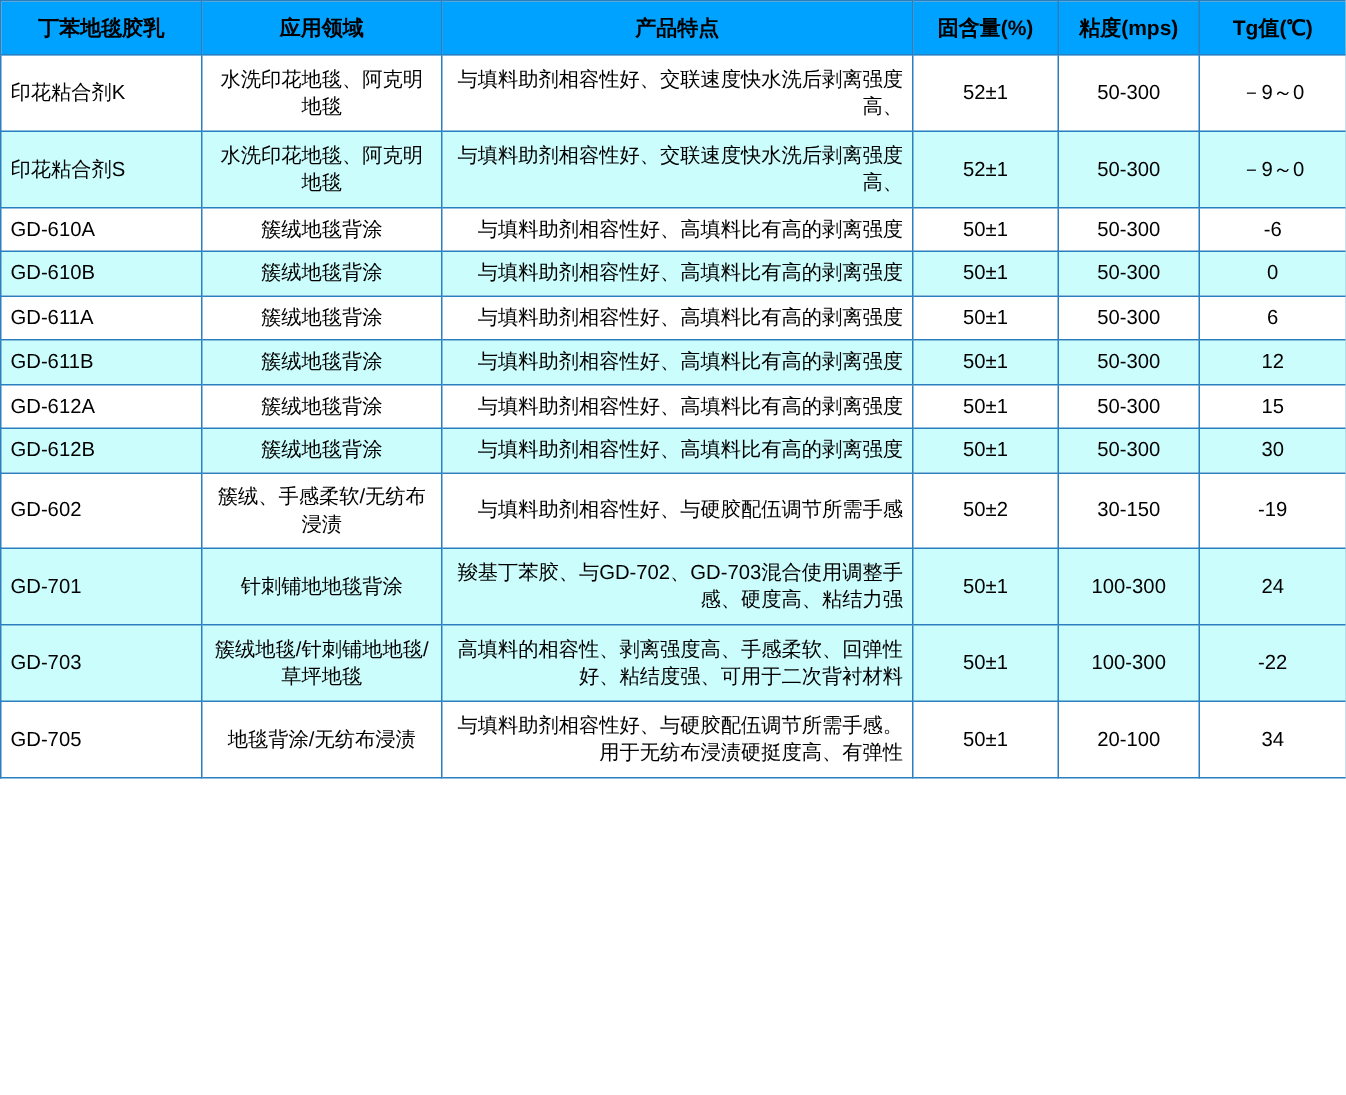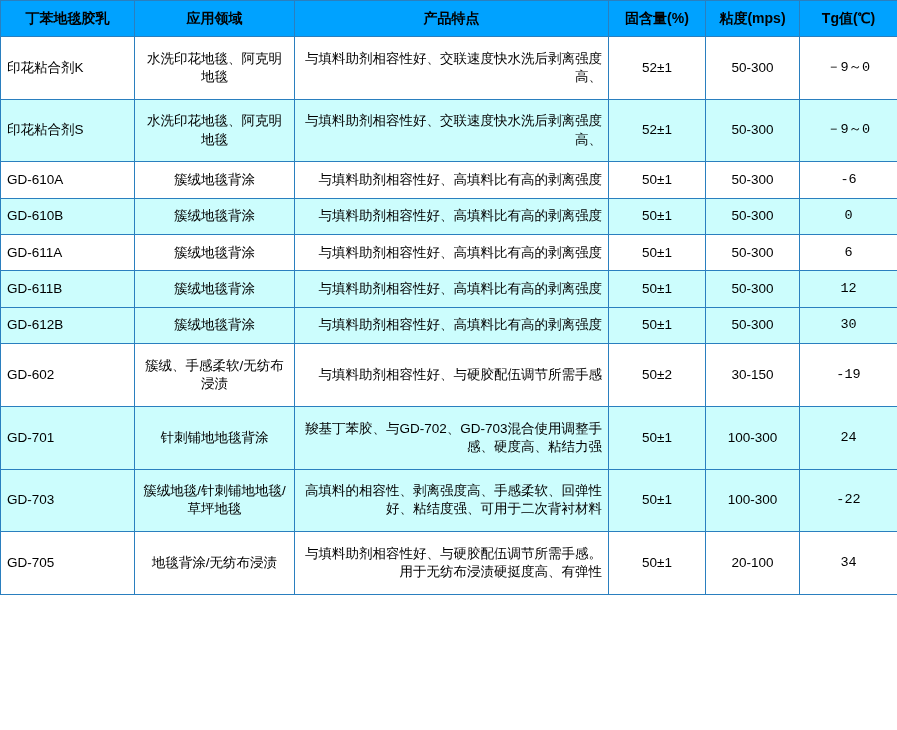--- a/index.html
+++ b/index.html
@@ -10,21 +10,21 @@
   body {
     width: 897px;
     height: 730px;
     font-family: "Liberation Sans", sans-serif;
     overflow: hidden;
   }
   #product-table {
     border-collapse: collapse;
     table-layout: fixed;
     width: 897px;
-    height: 595px;
+    height: 519px;
   }
   #product-table th,
   #product-table td {
     border: 1px solid #2a7fbf;
     padding: 3px 6px;
     font-size: 13.5px;
     line-height: 1.35;
     vertical-align: middle;
     color: #000000;
     box-sizing: border-box;
@@ -41,21 +41,21 @@
     background: #ffffff;
   }
   #product-table tbody tr.row-even td {
     background: #ccfdfd;
   }
   td.c-name   { }
   td.c-field  { text-align: center; }
   td.c-feature{ text-align: right; }
   td.c-solid  { text-align: center; }
   td.c-visc   { text-align: center; }
-  td.c-tg     { text-align: center; font-family: Liberation Mono, monospace; }
+  td.c-tg     { text-align: center; }
   col.w-name   { width: 134px; }
   col.w-field  { width: 160px; }
   col.w-feature{ width: 314px; }
   col.w-solid  { width: 97px; }
   col.w-visc   { width: 94px; }
   col.w-tg     { width: 98px; }
 </style>
 </head>
 <body>
 
@@ -120,20 +120,28 @@
       <td class="c-tg">6</td>
     </tr>
     <tr class="row-even">
       <td class="c-name">GD-611B</td>
       <td class="c-field">簇绒地毯背涂</td>
       <td class="c-feature">与填料助剂相容性好、高填料比有高的剥离强度</td>
       <td class="c-solid">50±1</td>
       <td class="c-visc">50-300</td>
       <td class="c-tg">12</td>
     </tr>
+    <tr class="row-odd">
+      <td class="c-name">GD-612A</td>
+      <td class="c-field">簇绒地毯背涂</td>
+      <td class="c-feature">与填料助剂相容性好、高填料比有高的剥离强度</td>
+      <td class="c-solid">50±1</td>
+      <td class="c-visc">50-300</td>
+      <td class="c-tg">15</td>
+    </tr>
     <tr class="row-even">
       <td class="c-name">GD-612B</td>
       <td class="c-field">簇绒地毯背涂</td>
       <td class="c-feature">与填料助剂相容性好、高填料比有高的剥离强度</td>
       <td class="c-solid">50±1</td>
       <td class="c-visc">50-300</td>
       <td class="c-tg">30</td>
     </tr>
     <tr class="row-odd">
       <td class="c-name">GD-602</td>

